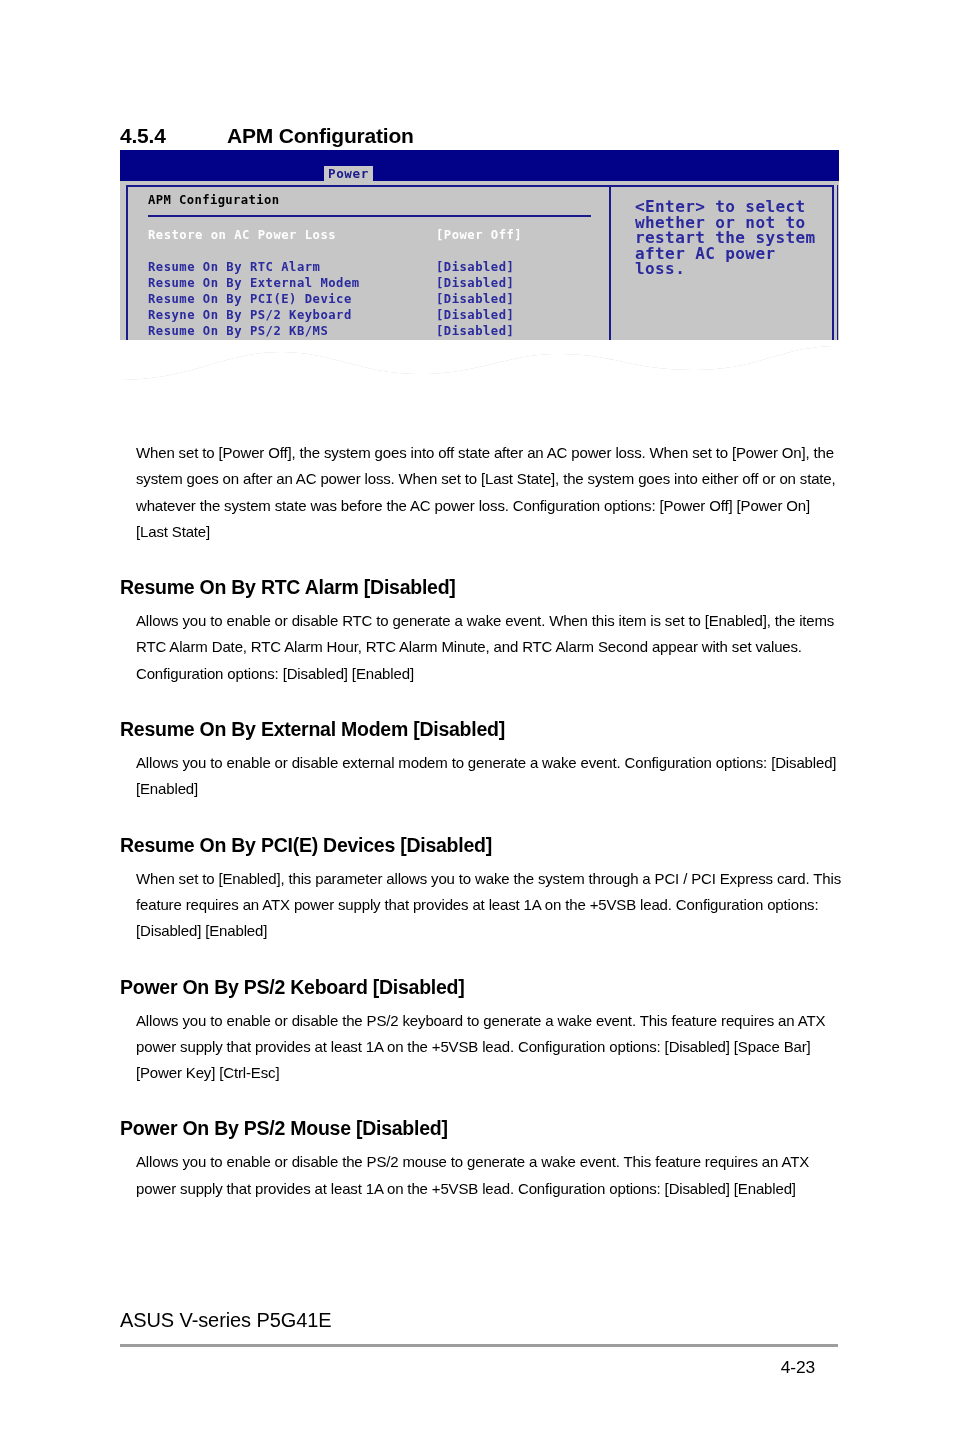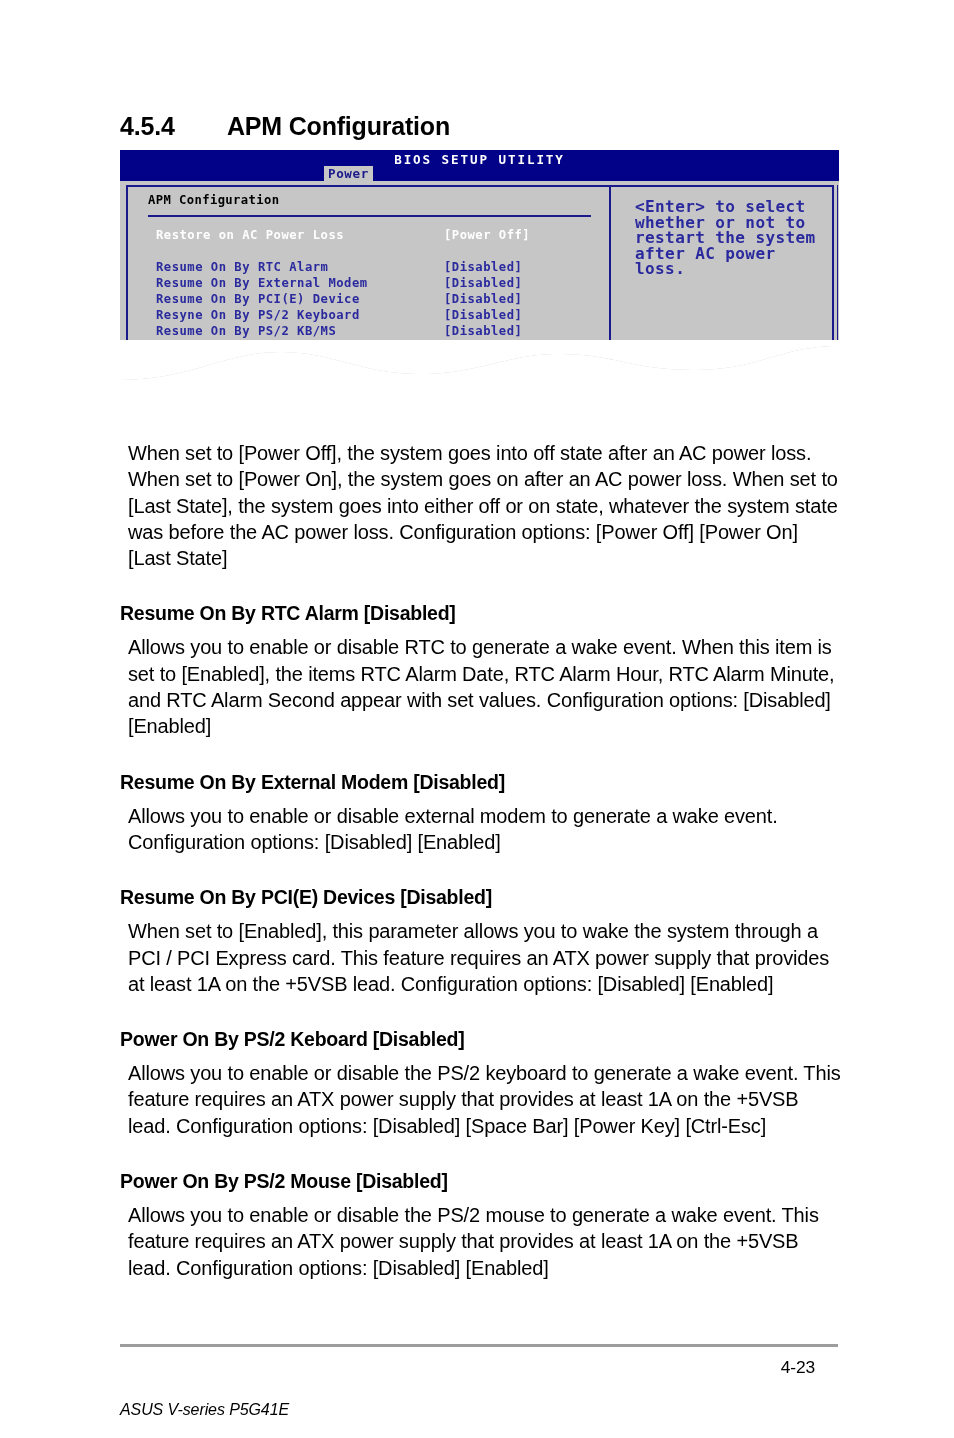--- a/index.html
+++ b/index.html
@@ -20,23 +20,23 @@
     position: absolute;
     left: 0; top: 0;
     width: 954px;
     height: 1438px;
   }
 
   
   .sec-head {
     position: absolute;
     left: 120px;
-    top: 112px;
+    top: 124px;
     width: 720px;
-    font-size: 25px;
+    font-size: 21px;
     font-weight: bold;
     letter-spacing: -0.2px;
     white-space: nowrap;
   }
   .sec-head .num {
     display: inline-block;
     width: 107px;
   }
 
   
@@ -139,21 +139,20 @@
 
   .menu-rows {
     position: absolute;
     left: 20px;
     top: 40px;
     width: 450px;
     font-family: "DejaVu Sans Mono", "Liberation Mono", monospace;
     font-size: 12.2px;
     font-weight: bold;
     letter-spacing: 0.5px;
-    margin-left: 8px;
   }
   .mrow {
     position: relative;
     height: 16px;
     line-height: 16px;
     color: #2a2a9e;
     white-space: pre;
   }
   .mrow .mval {
     position: absolute;
@@ -209,42 +208,41 @@
   }
   .block { margin-bottom: 0px; }
   .blk-title {
     font-size: 19.5px;
     font-weight: bold;
     letter-spacing: -0.25px;
     margin: 0 0 9px 0;
     line-height: 24px;
   }
   .blk-body {
-    font-size: 20px;
+    font-size: 15px;
     line-height: 26.3px;
     letter-spacing: -0.15px;
-    margin: 0 0 30px 8px;
+    margin: 0 0 30px 16px;
   }
 
   
   .footer-rule {
     position: absolute;
     left: 120px;
     top: 1344px;
     width: 718px;
     height: 3px;
     background: #9d9d9d;
   }
   .footer-left {
     position: absolute;
     left: 120px;
-    top: 1401px;
-    font-size: 16px;
+    top: 1309px;
+    font-size: 20px;
     letter-spacing: -0.1px;
-    font-style: italic;
   }
   .footer-right {
     position: absolute;
     left: 758px;
     top: 1357px;
     width: 80px;
     text-align: center;
     font-size: 17.4px;
     letter-spacing: -0.1px;
   }
@@ -254,21 +252,20 @@
 
 <div class="page">
 
   <div class="sec-head">
     <span class="num">4.5.4</span><span>APM Configuration</span>
   </div>
 
   <div class="bios">
 
     <div class="bios-titlebar">
-      <div class="bios-title">BIOS SETUP UTILITY</div>
       <div class="bios-tab">Power</div>
     </div>
 
     <div class="bios-body">
       <div class="frame-t"></div>
       <div class="frame-l"></div>
       <div class="frame-div"></div>
       <div class="frame-r"></div>
       <div class="frame-r2"></div>
 

